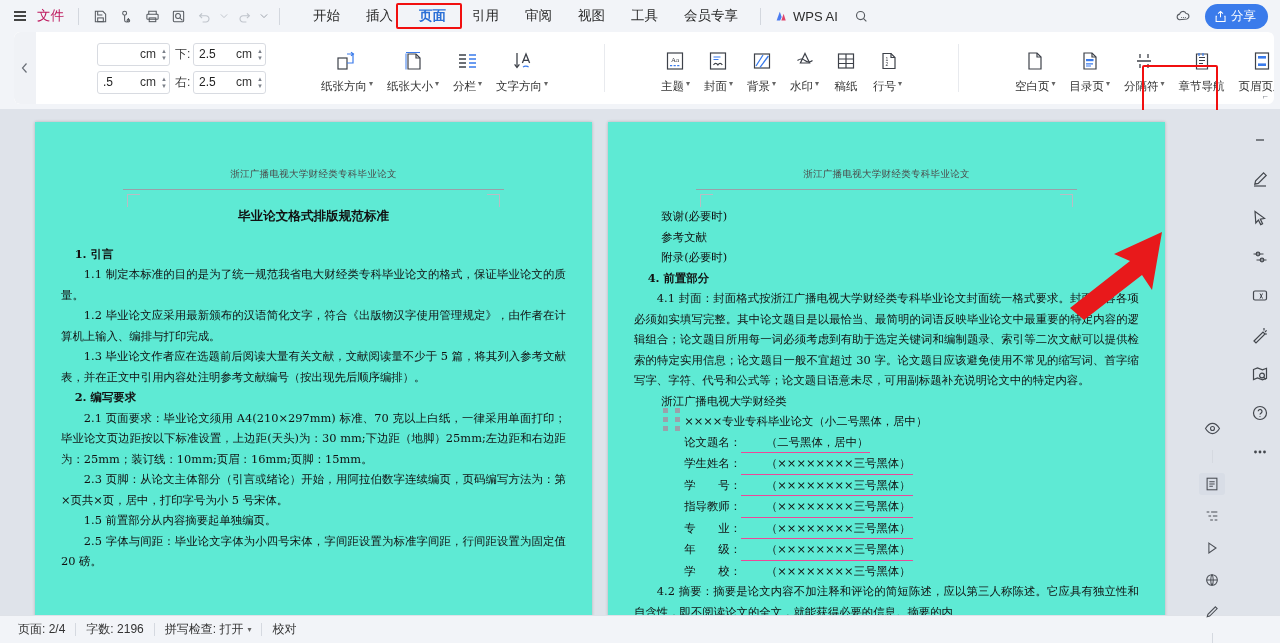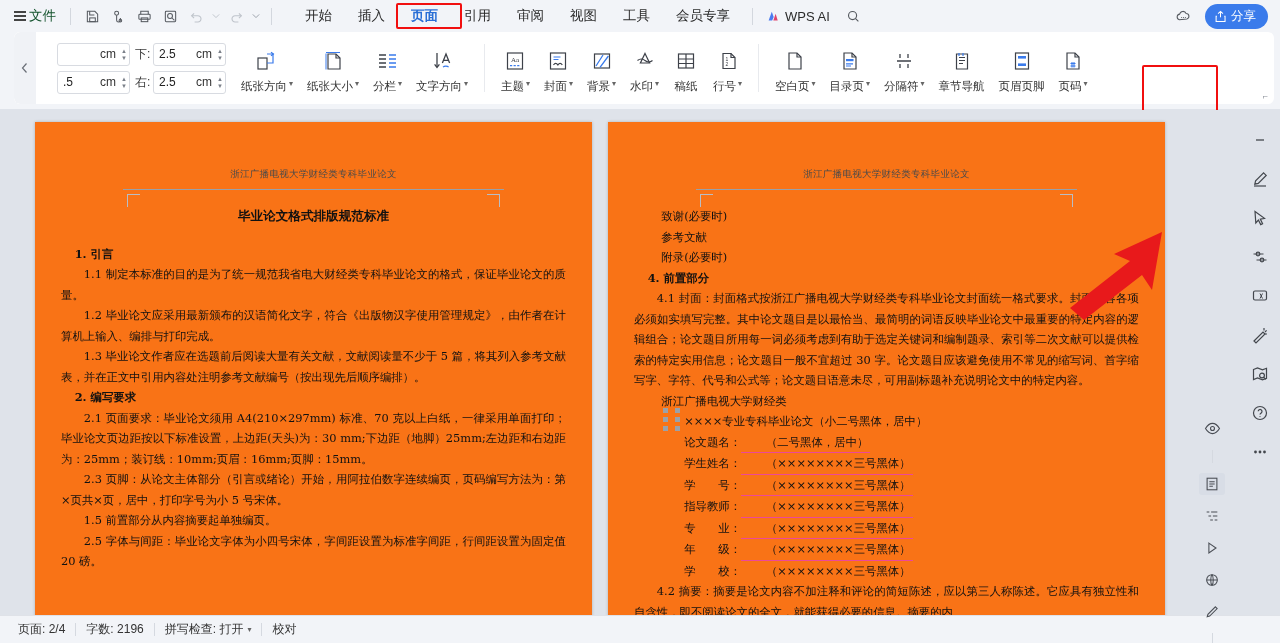--- a/index.html
+++ b/index.html
@@ -11,22 +11,22 @@
   }
   body { position: relative; }
 
   
   .menubar {
     height: 32px; background: #f2f4f8;
     display: flex; align-items: center;
     padding: 0 8px; position: relative;
   }
   .mb-file {
-    display: flex; align-items: center; gap: 3px;
-    font-size: 13.5px; color: #14532d; padding: 3px 6px;
+    display: flex; align-items: center; gap: 11px;
+    font-size: 13.5px; color: #be185d; padding: 3px 6px;
     cursor: pointer;
   }
   .hamburger { display: inline-flex; flex-direction: column; gap: 2.5px; }
   .hamburger i { display: block; width: 12px; height: 1.4px; background: #444; }
   .mb-sep { width: 1px; height: 17px; background: #d3d7de; margin: 0 8px; }
   .qbtn {
     width: 26px; height: 24px; display: flex; align-items: center; justify-content: center;
     cursor: pointer; border-radius: 3px;
   }
   .qbtn svg { display: block; }
@@ -53,21 +53,21 @@
   }
 
   
   .ribbon {
     height: 77px; background: #f2f4f8;
     position: relative; padding-left: 6px;
   }
   .ribbon-inner {
     background: #ffffff; height: 72px; margin: 0 6px 17px 8px;
     border-radius: 6px; display: flex; align-items: stretch;
-    position: relative; overflow: hidden;
+    position: relative; overflow: hidden; gap: 40px;
   }
   .collapse-tab {
     width: 22px; background: #f0f2f6; display: flex; align-items: center;
     justify-content: center; cursor: pointer; flex: 0 0 22px;
     border-radius: 6px 0 0 6px;
   }
   .grp { display: flex; align-items: center; padding: 0 5px; }
   .grp-sep { width: 1px; background: #e8eaee; margin: 12px 4px; flex: 0 0 1px; }
 
   
@@ -98,21 +98,21 @@
   .caret-s { font-size: 8px; color: #666; }
   .rb-hl { position:absolute; border:2px solid #f10f0f; border-radius:2px; pointer-events:none; }
   .dlg-launch { position:absolute; right:6px; bottom:3px; font-size:9px; color:#8a8f98; }
 
   
   .docarea {
     position: absolute; top: 110px; left: 0; right: 0; bottom: 28px;
     background: #dfe3ea; overflow: hidden;
   }
   .page {
-    position: absolute; top: 12px; background: #f97316;
+    position: absolute; top: 12px; background: #5eead4;
     box-shadow: 0 0 3px rgba(0,0,0,.22);
     width: 557px; height: 500px; overflow: hidden;
   }
   .page.left { left: 35px; }
   .page.right { left: 608px; }
   .pg-inner { position: relative; width: 100%; height: 100%; }
   .hdr-text {
     text-align: center; font-size: 9.5px; color: #4a4a4a;
     font-family: "DejaVu Serif","Liberation Serif",serif;
     padding-top: 46px; letter-spacing: .3px;

